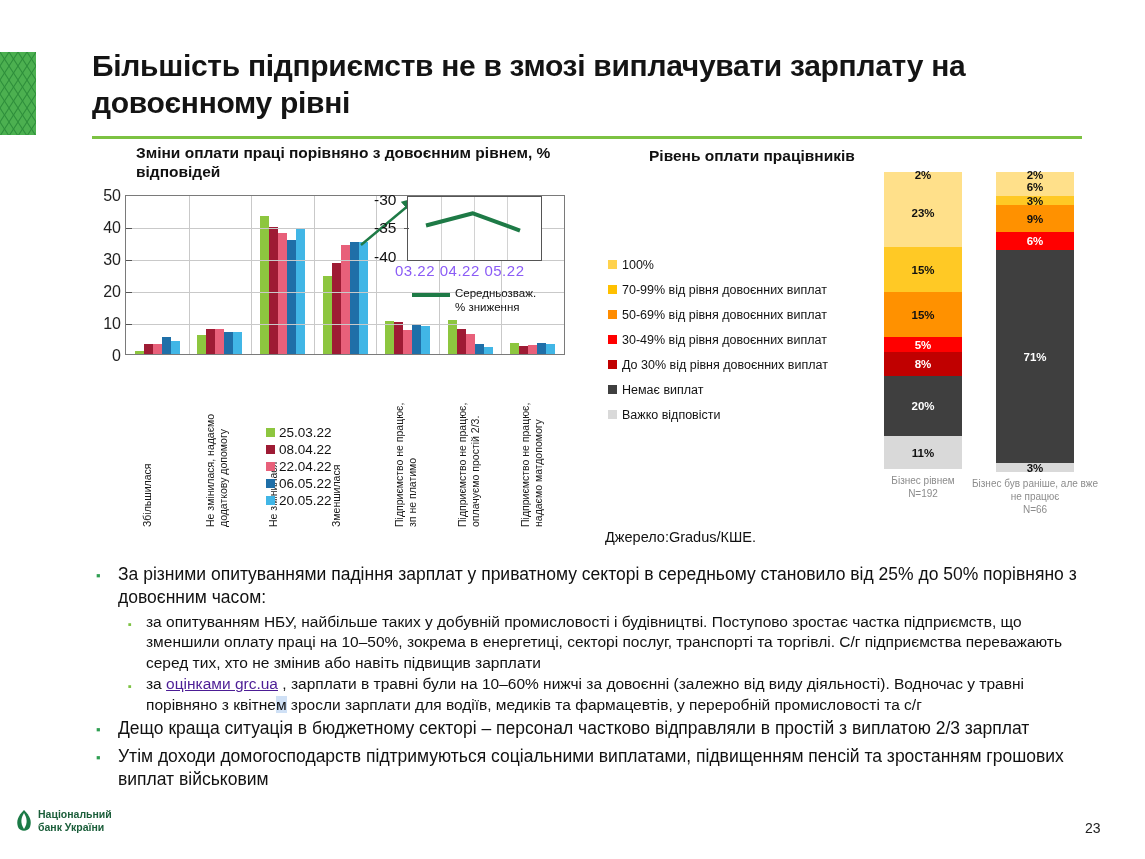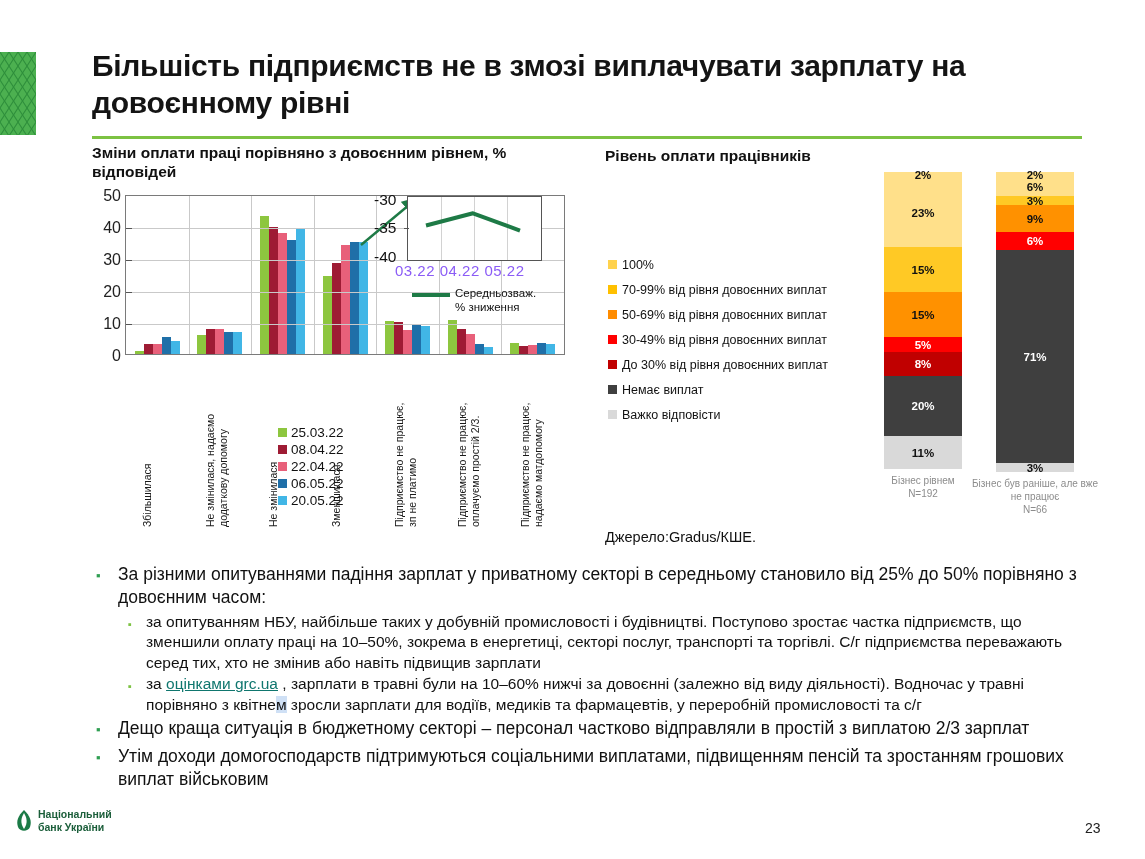--- a/index.html
+++ b/index.html
@@ -25,20 +25,21 @@
   }
   .title-rule{
     position:absolute;left:92px;top:136px;width:990px;height:3px;
     background:#7cc242;
   }
 
   
   .panel-title{
     position:absolute;font-size:15.5px;font-weight:bold;color:#111;
     line-height:1.25;
+    margin-left:44px;
   }
   #left-panel-title{left:92px;top:143px;width:430px;}
   #right-panel-title{left:605px;top:146px;width:400px;}
 
   
   .lchart{position:absolute;left:95px;top:190px;width:470px;height:175px;}
   .l-plot{
     position:absolute;left:30px;top:5px;right:0px;bottom:10px;
     border:1px solid #7a7a7a;background:#fff;
   }
@@ -56,21 +57,21 @@
   
   .xlabels{position:absolute;left:125px;top:362px;width:442px;height:165px;}
   .xlab{
     position:absolute;bottom:0;
     writing-mode:vertical-rl;transform:rotate(180deg);
     font-size:10.5px;line-height:1.22;color:#1a1a1a;text-align:left;
     width:32px;height:160px;
   }
 
   
-  .l-legend{position:absolute;left:278px;top:424px;}
+  .l-legend{position:absolute;left:266px;top:424px;}
   .l-leg-row{display:flex;align-items:center;height:17px;}
   .l-leg-sw{width:9px;height:9px;margin-right:4px;}
   .l-leg-tx{font-size:13.5px;color:#111;}
 
   
   .inset{position:absolute;left:407px;top:196px;width:133px;height:63px;
          border:1px solid #555;background:#fff;}
   .inset-grid-v{position:absolute;top:0;bottom:0;width:1px;background:#d2d2d2;}
   .inset-tick{position:absolute;left:-4px;width:5px;height:1px;background:#555;}
   .inset-yl{position:absolute;font-size:15.5px;color:#111;transform:translateY(-50%);}
@@ -101,21 +102,21 @@
   #source-right{left:605px;top:529px;}
 
   
   .bullets{position:absolute;left:96px;top:563px;width:1000px;}
   .b1{display:flex;margin-bottom:2px;}
   .b1-mark{width:22px;flex:none;color:#2f9e52;font-size:13px;line-height:26px;}
   .b1-tx{font-size:17.5px;line-height:1.33;color:#111;}
   .b2{display:flex;margin-left:32px;margin-bottom:1px;}
   .b2-mark{width:18px;flex:none;color:#7cc242;font-size:11px;line-height:24px;}
   .b2-tx{font-size:15.5px;line-height:1.33;color:#111;}
-  .link{color:#0f766e;text-decoration:underline;}
+  .link{color:#4c1d95;text-decoration:underline;}
   .hl{background:#cfe0f5;}
 
   
   .logo{position:absolute;left:14px;top:808px;display:flex;align-items:center;}
   .logo-txt{font-size:10.5px;color:#1b5e3a;font-weight:bold;line-height:1.2;margin-left:4px;}
   .pageno{position:absolute;left:1085px;top:820px;font-size:14px;color:#222;}
 </style>
 </head>
 <body>
 

